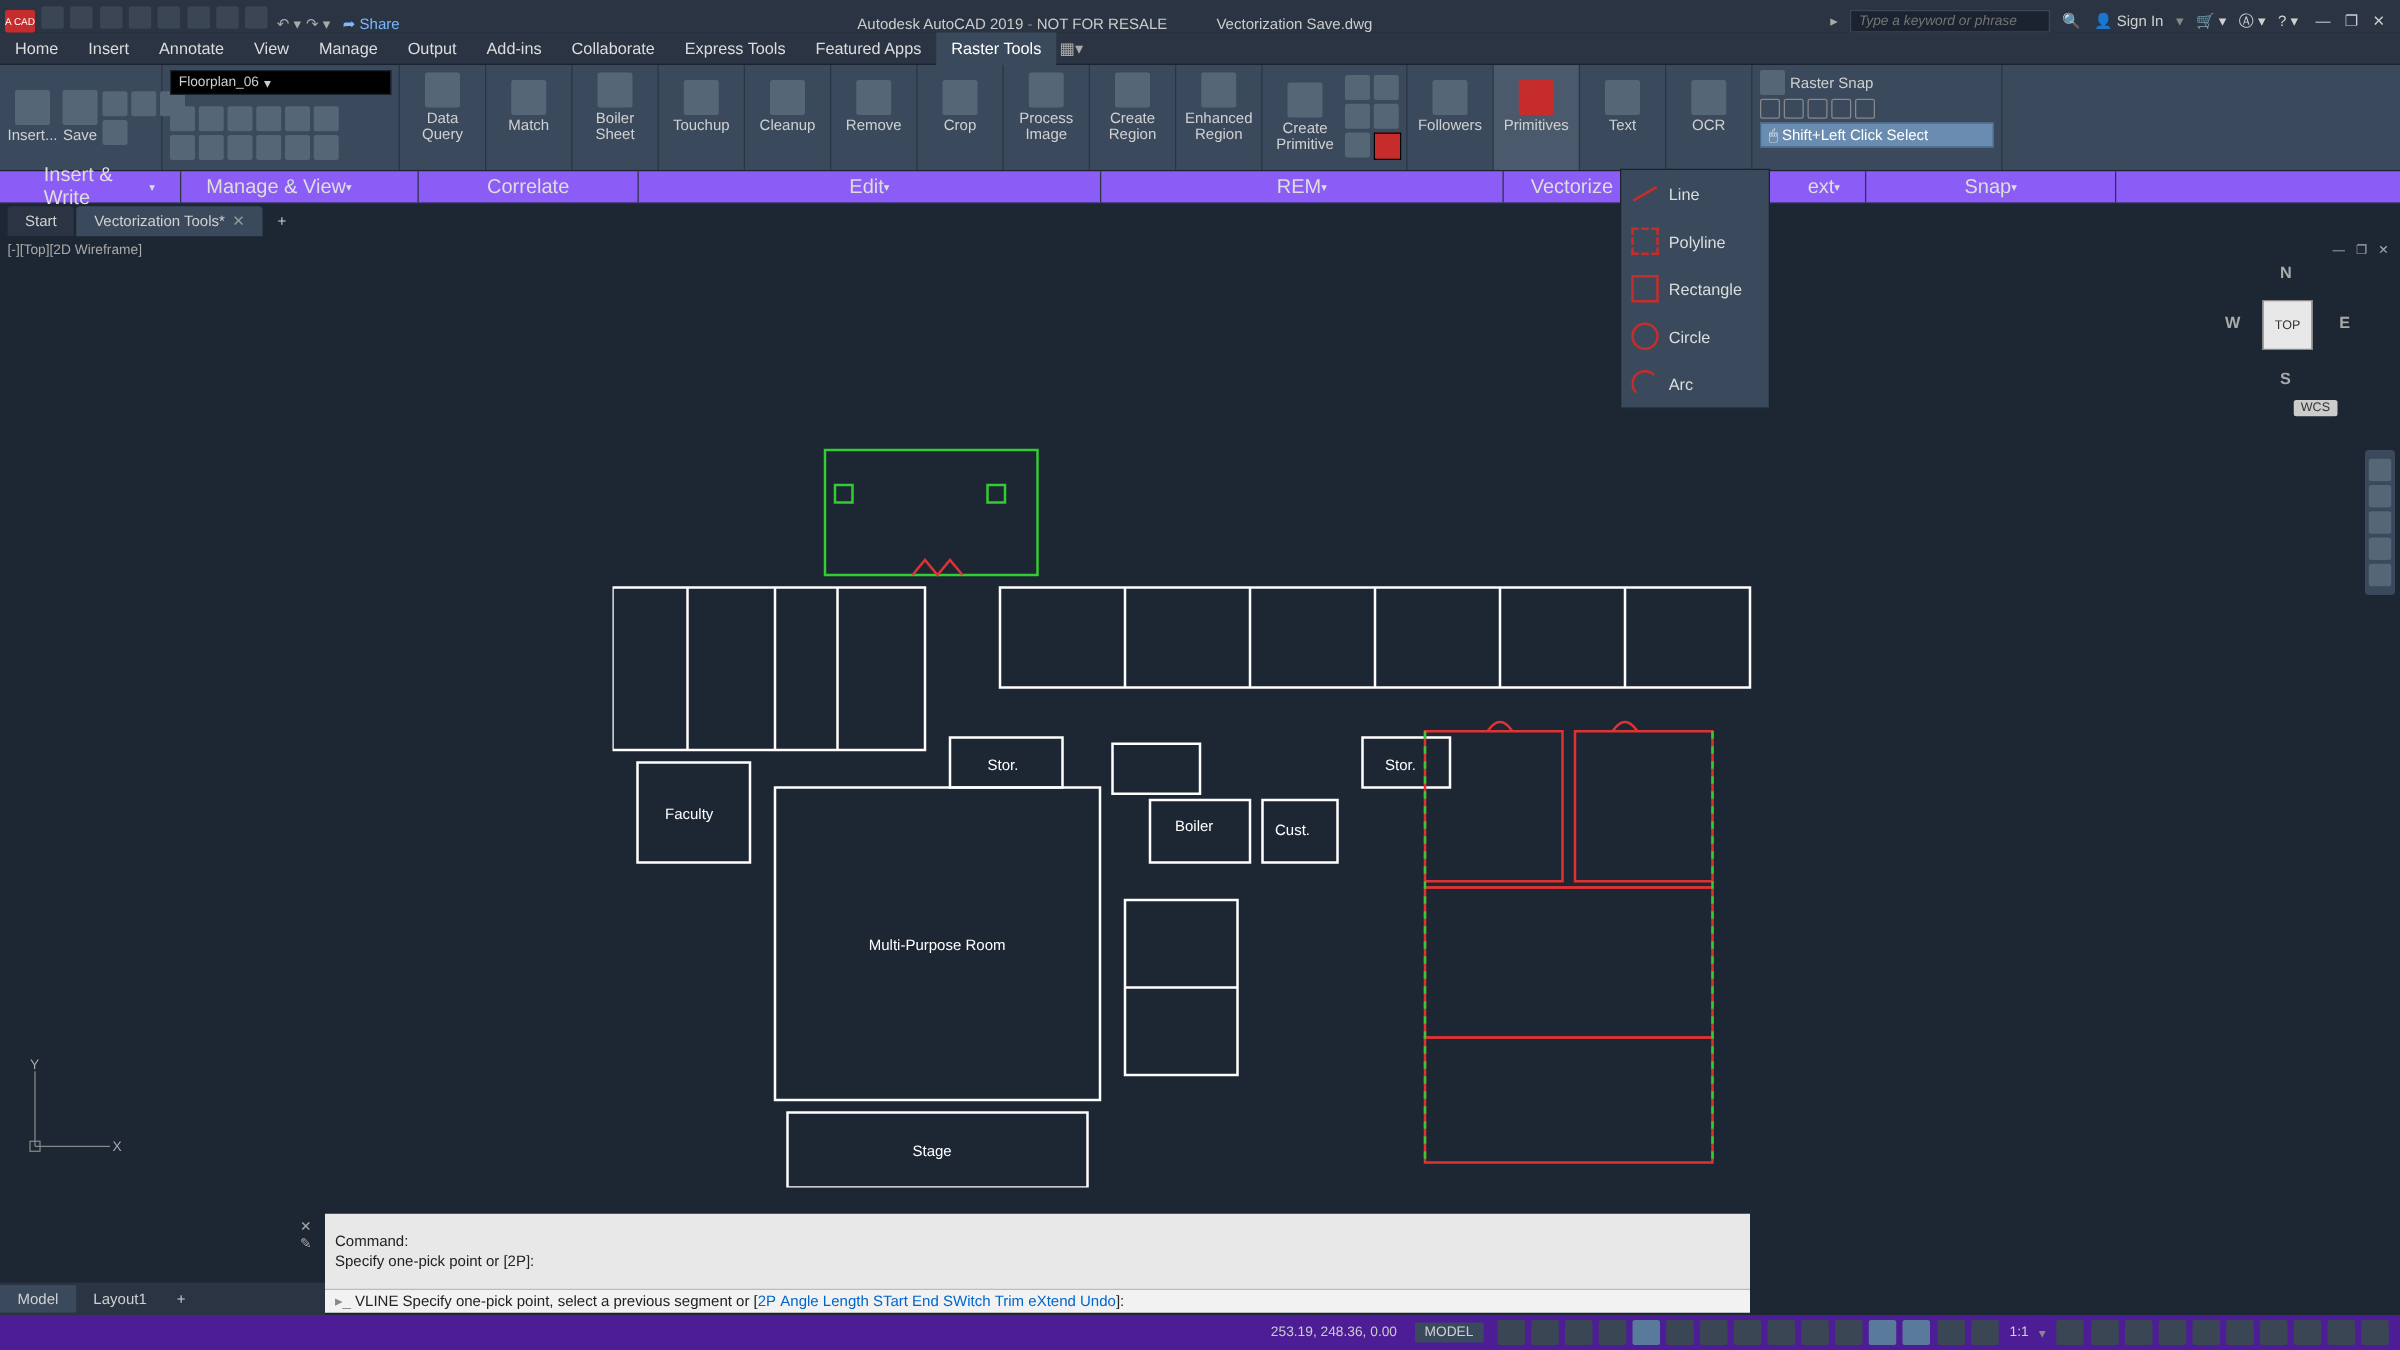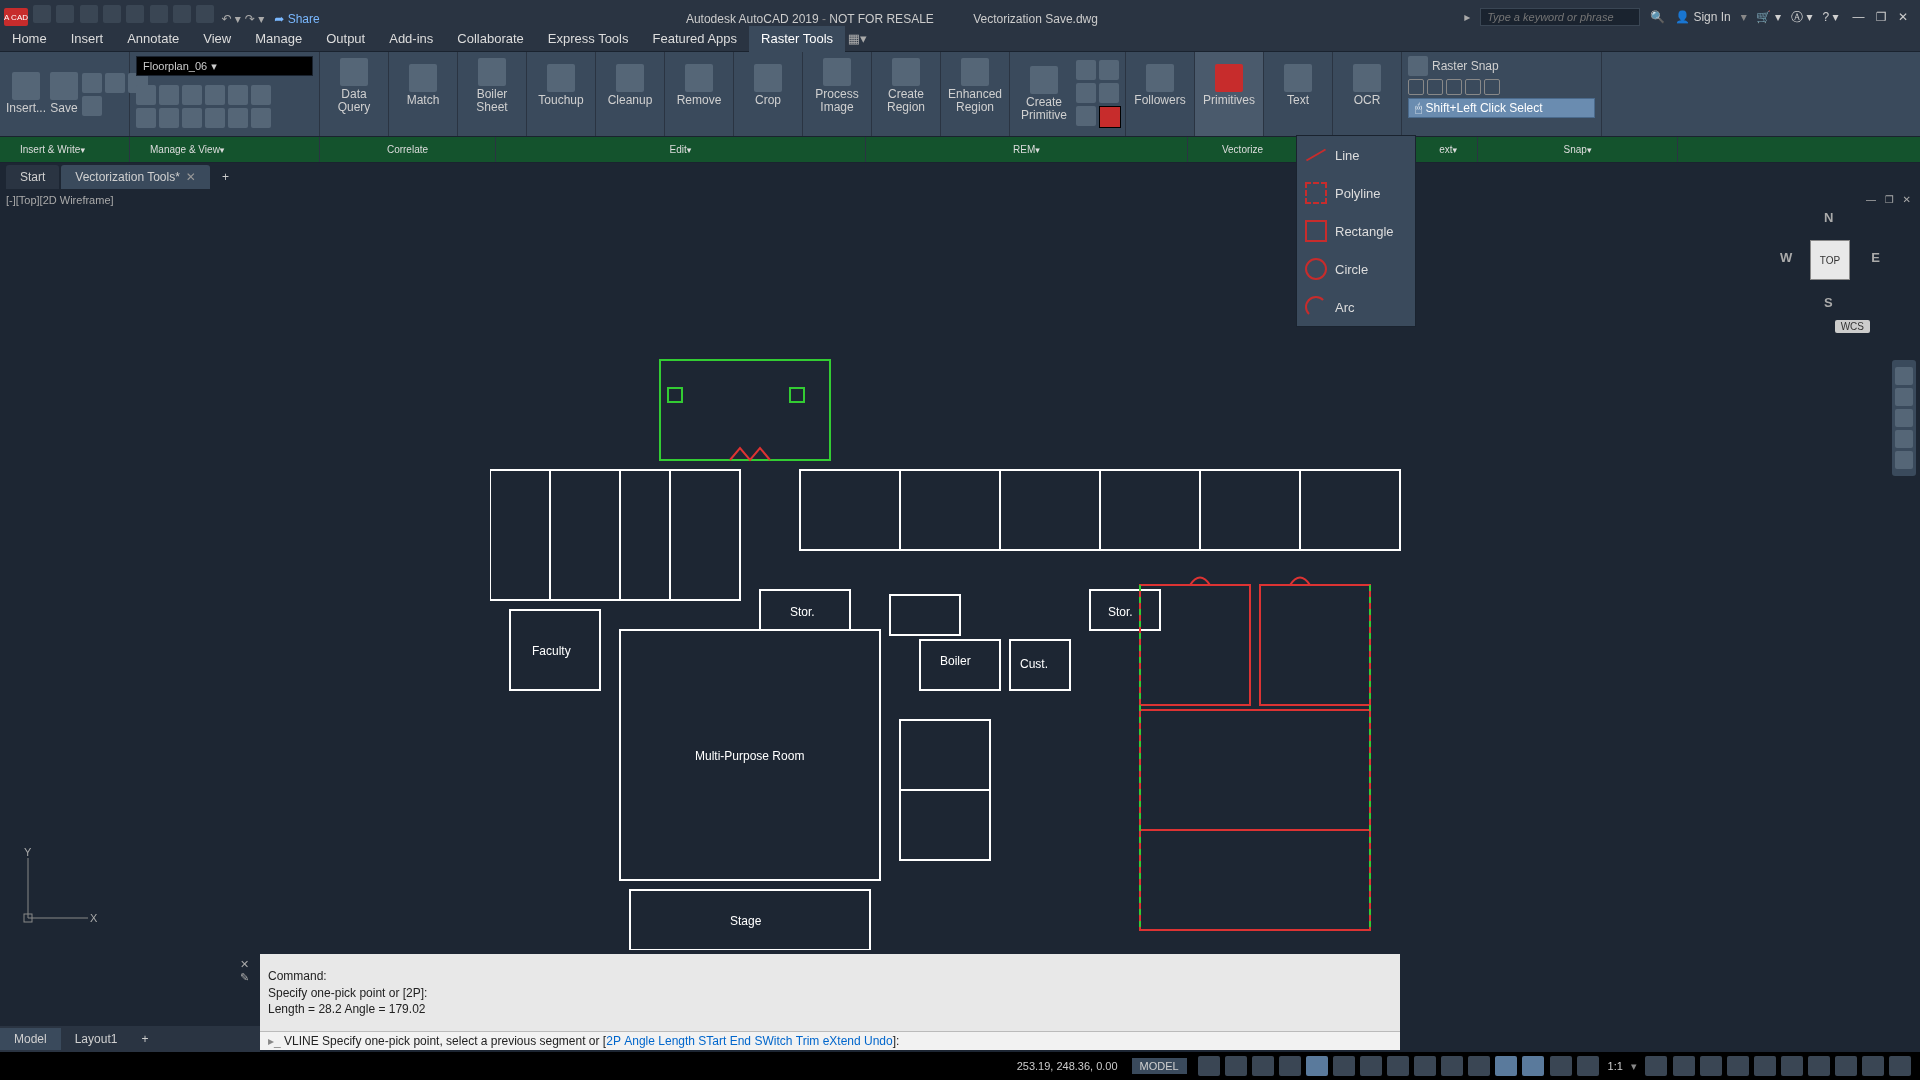--- a/index.html
+++ b/index.html
@@ -29,21 +29,21 @@
 .panel { border-right:1px solid #2a3442; padding:4px 6px; display:flex; flex-direction:column; position:relative; }
 .panel .row { display:flex; gap:4px; align-items:center; flex:1; }
 .panel .big { display:flex; flex-direction:column; align-items:center; justify-content:center; width:56px; height:60px; text-align:center; line-height:1.1; }
 .panel .big .ico { width:28px; height:28px; background:#556677; margin-bottom:2px; border-radius:2px; }
 .panel .small-grid { display:grid; grid-template-columns:repeat(3,20px); gap:3px; }
 .panel .small-grid span, .panel .smallico { width:20px; height:20px; background:#556677; border-radius:2px; }
 .panel .dropdown { background:#000000; border:1px solid #1a232f; height:20px; padding:0 6px; font-size:11px; color:#ccc; display:flex; align-items:center; }
 .panel .dropdown::after { content:" ▾"; margin-left:4px; }
 .redbox { width:22px; height:22px; background:#c72c2c; border:1px solid #000; }
 
-.ribbon2 { height:26px; background:#14532d; display:flex; align-items:center; font-size:10px; border-bottom:1px solid #1a232f; }
+.ribbon2 { height:26px; background:#8b5cf6; display:flex; align-items:center; font-size:16px; border-bottom:1px solid #1a232f;padding-left:15px; }
 .ribbon2 .ptitle { padding:0 20px; color:#ddd; border-right:1px solid #2a3442; height:100%; display:flex; align-items:center; flex:none; }
 .ribbon2 .ptitle.arrow::after { content:" ▾"; font-size:9px; }
 
 
 .filetabs { height:28px; background:#1d2633; display:flex; align-items:center; font-size:12px; padding-left:6px; }
 .filetabs .ftab { padding:0 14px; height:24px; display:flex; align-items:center; background:#2a3442; margin-right:2px; border-radius:3px 3px 0 0; }
 .filetabs .ftab .close { margin-left:6px; color:#999; }
 .filetabs .plus { padding:0 10px; color:#ccc; }
 
 
@@ -78,21 +78,21 @@
 .cmd .input .kw { color:#0066cc; }
 .cmd .closex { position:absolute; left:-20px; top:4px; color:#aaa; font-size:11px; }
 
 
 .layouttabs { position:absolute; bottom:28px; left:0; height:26px; width:260px; background:#2a3442; display:flex; align-items:center; font-size:12px; }
 .layouttabs .ltab { padding:0 14px; height:22px; display:flex; align-items:center; }
 .layouttabs .ltab.active { background:#3a4a5c; }
 .layouttabs .plus { padding:0 10px; color:#ccc; }
 
 
-.status { position:absolute; bottom:0; left:0; right:0; height:28px; background:#000000; display:flex; align-items:center; font-size:11px; padding:0 8px; }
+.status { position:absolute; bottom:0; left:0; right:0; height:28px; background:#4c1d95; display:flex; align-items:center; font-size:11px; padding:0 8px; }
 .status .left { flex:1; }
 .status .coords { color:#ccc; margin-right:14px; }
 .status .mode { background:#3a4a5c; padding:2px 8px; margin-right:10px; }
 .status .icons span { display:inline-block; width:22px; height:20px; margin:0 1px; background:#3a4654; border-radius:2px; vertical-align:middle; }
 .status .icons span.lit { background:#5a7a9c; }
 
 
 .shiftsel { background:#6a8cb0; color:#fff; padding:2px 6px; font-size:12px; border:1px solid #4a6a8c; }
 .snap-row { display:flex; gap:3px; }
 .snap-row span { width:16px; height:16px; border:1px solid #888; border-radius:2px; }
@@ -453,21 +453,20 @@
       <rect x="6" y="66" width="8" height="8" fill="none" stroke="#888"></rect>
     </svg>
   </div>
 </div>
 
 <div class="cmd">
   <span class="closex">✕<br>✎</span>
   <div class="hist">
     <div>Command:</div>
     <div>Specify one-pick point or [2P]:</div>
-    <div>Length = 28.2 Angle = 179.02</div>
   </div>
   <div class="input">
     <span style="color:#888">▸_&nbsp;</span>
     <span>VLINE Specify one-pick point, select a previous segment or [</span>
     <span class="kw">2P</span>&nbsp;
     <span class="kw">Angle</span>&nbsp;
     <span class="kw">Length</span>&nbsp;
     <span class="kw">STart</span>&nbsp;
     <span class="kw">End</span>&nbsp;
     <span class="kw">SWitch</span>&nbsp;

